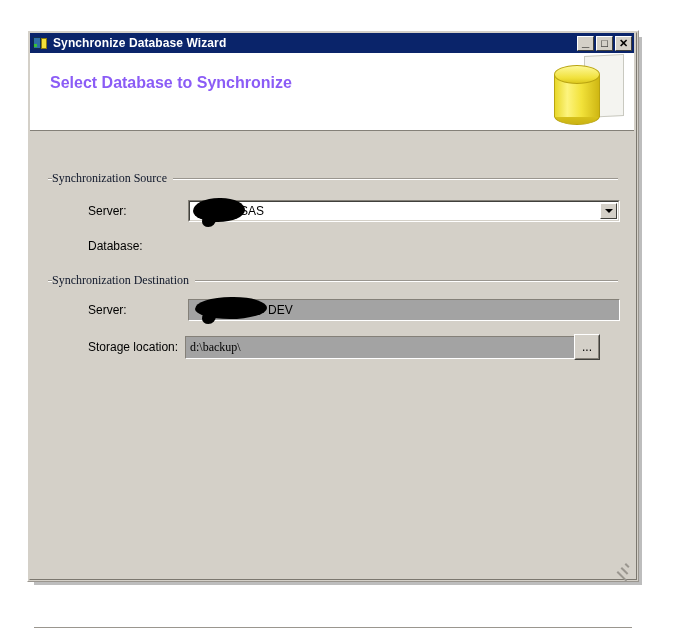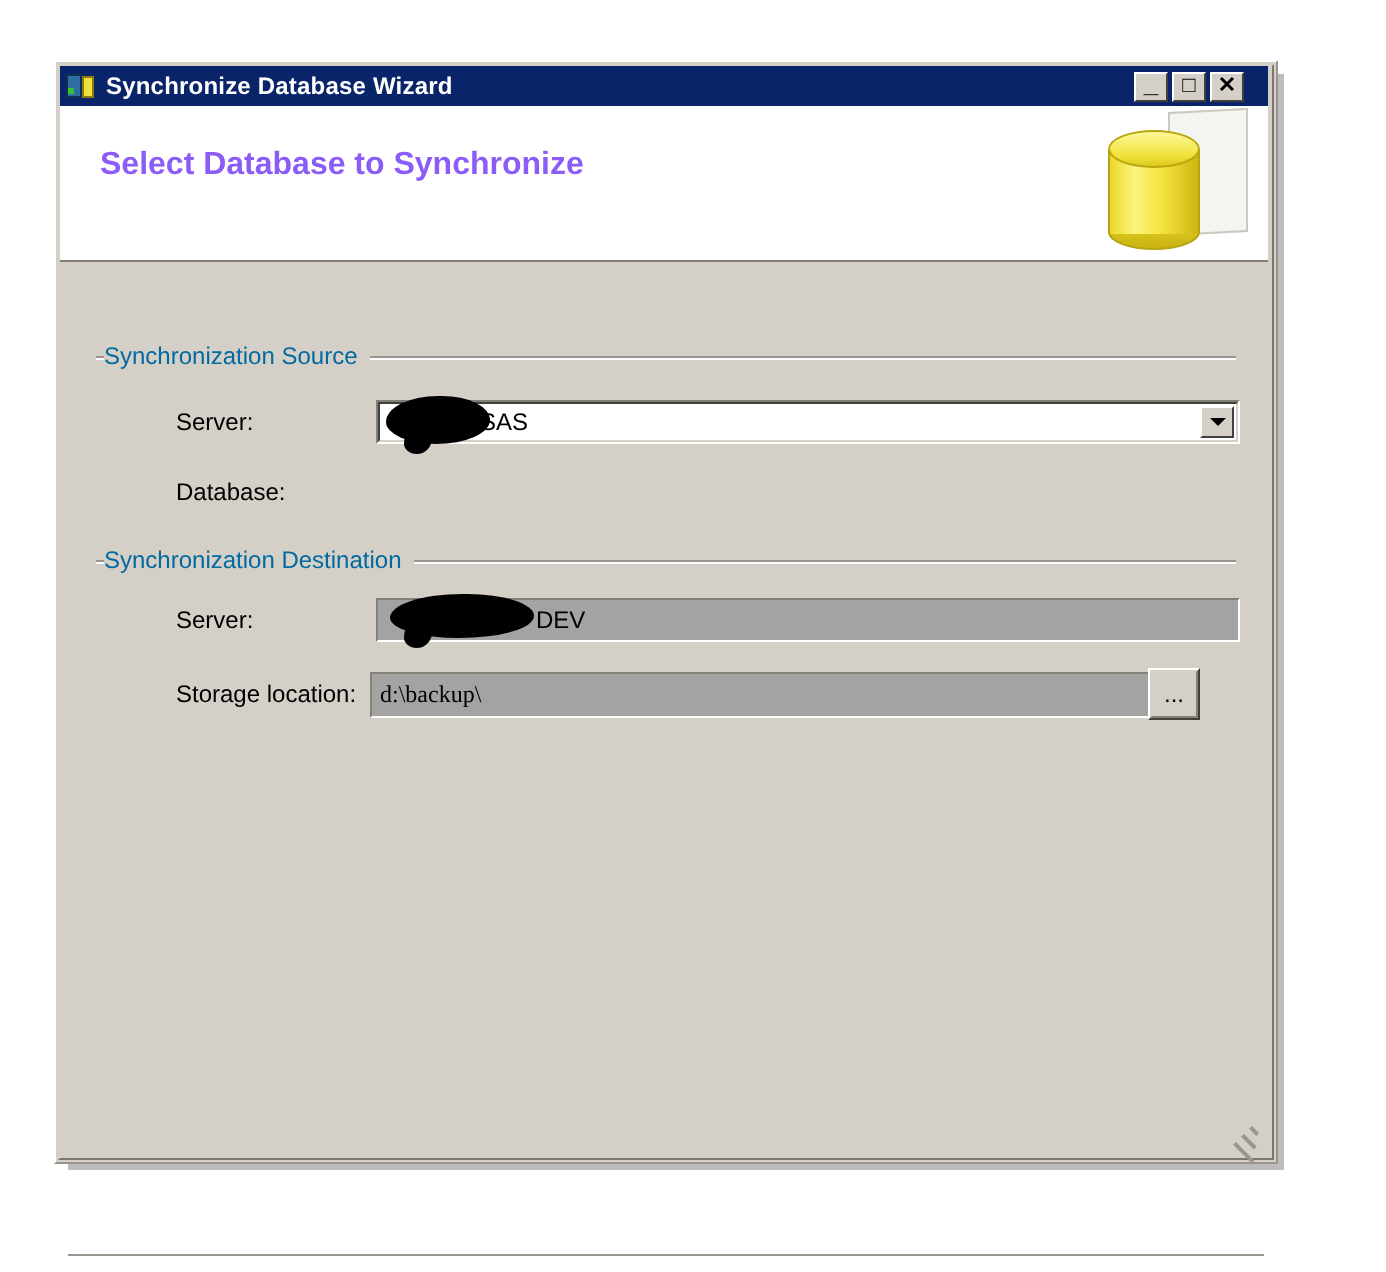--- a/index.html
+++ b/index.html
@@ -55,21 +55,21 @@
 
   
   #titlebar {
     position: absolute;
     left: 2px; top: 2px;
     width: 604px;
     height: 20px;
     background: #0a246a;
     display: flex;
     align-items: center;
-    padding: 0 12px 0 3px;
+    padding: 0 2px 0 3px;
     box-sizing: border-box;
   }
   #title-icon {
     width: 16px; height: 16px;
     position: relative;
     flex: 0 0 auto;
     margin-right: 4px;
   }
   .ti-db {
     position: absolute;
@@ -210,25 +210,26 @@
   .group {
     position: absolute;
     left: 18px;
     width: 570px;
     height: 12px;
   }
   .group-label {
     position: absolute;
     left: 4px; top: 0px;
     font-size: 12px;
-    color: #0369a1;
+    color: #0f172a;
     background: #d4d0c8;
     padding-right: 6px;
     white-space: nowrap;
     z-index: 2;
+    font-family: Liberation Serif, serif;
   }
   .group-line {
     position: absolute;
     left: 0; right: 0; top: 7px;
     height: 2px;
     border-top: 1px solid #9a968f;
     border-bottom: 1px solid #ffffff;
     box-sizing: border-box;
   }
 

